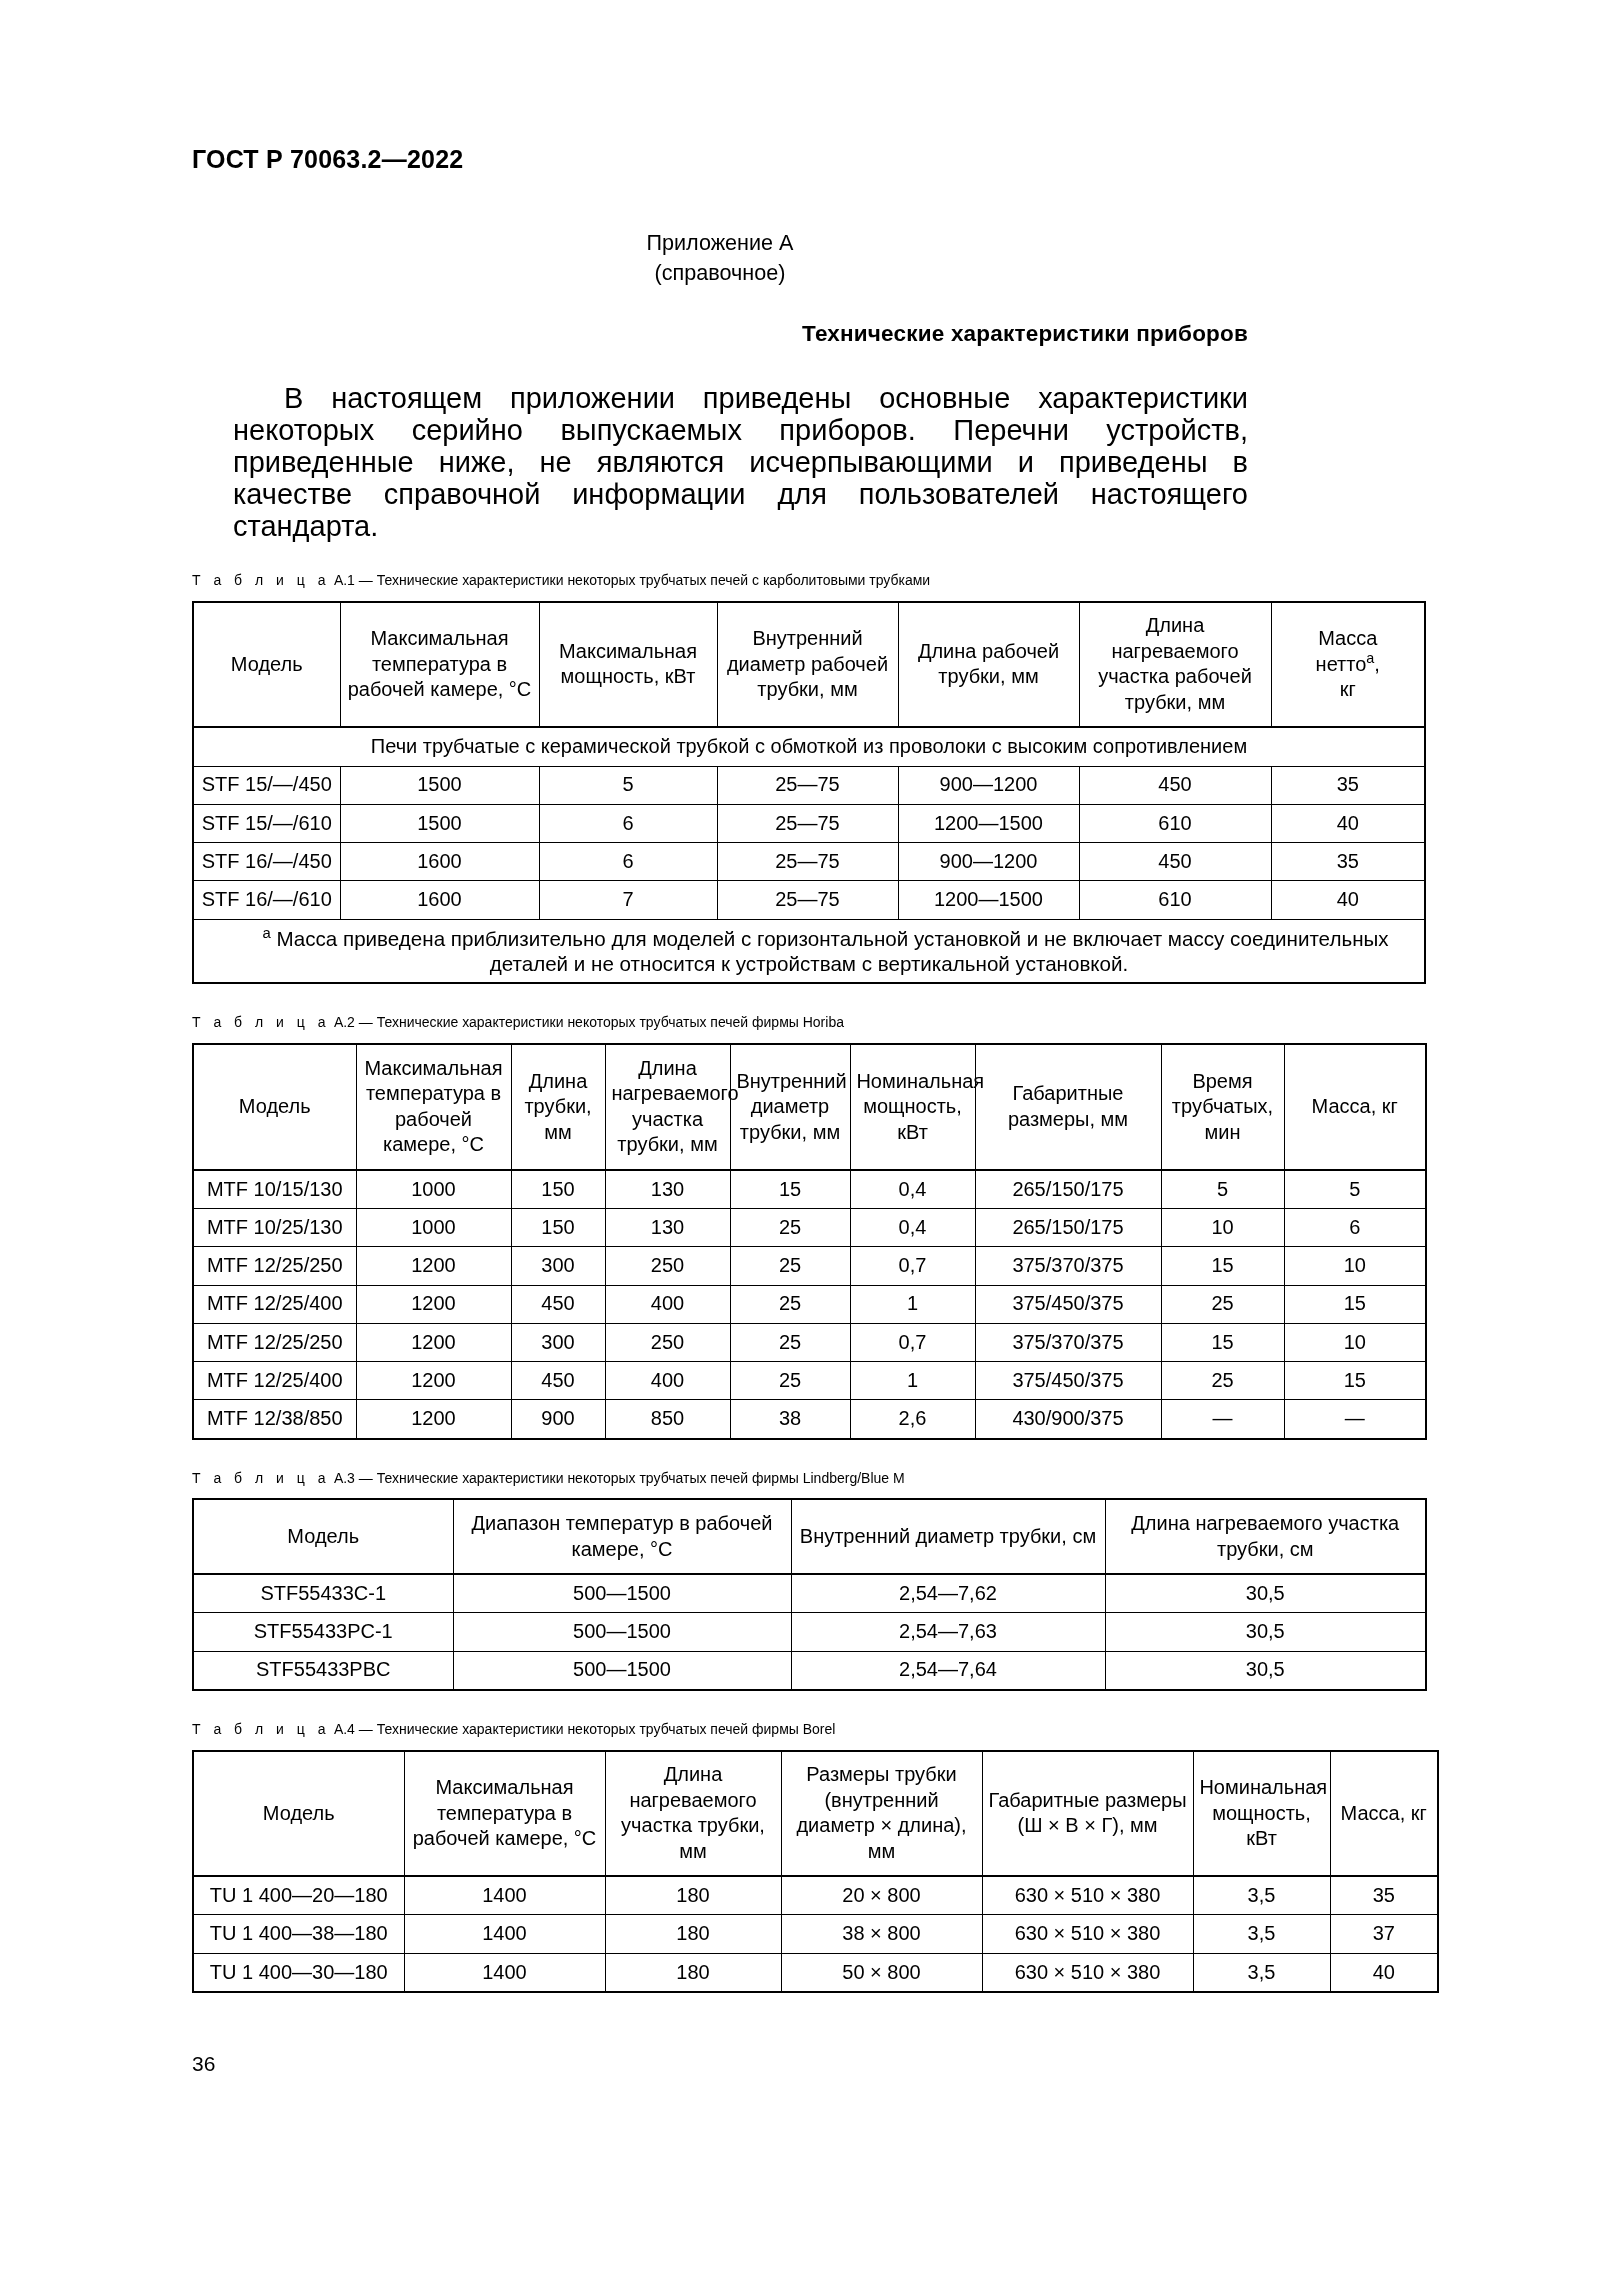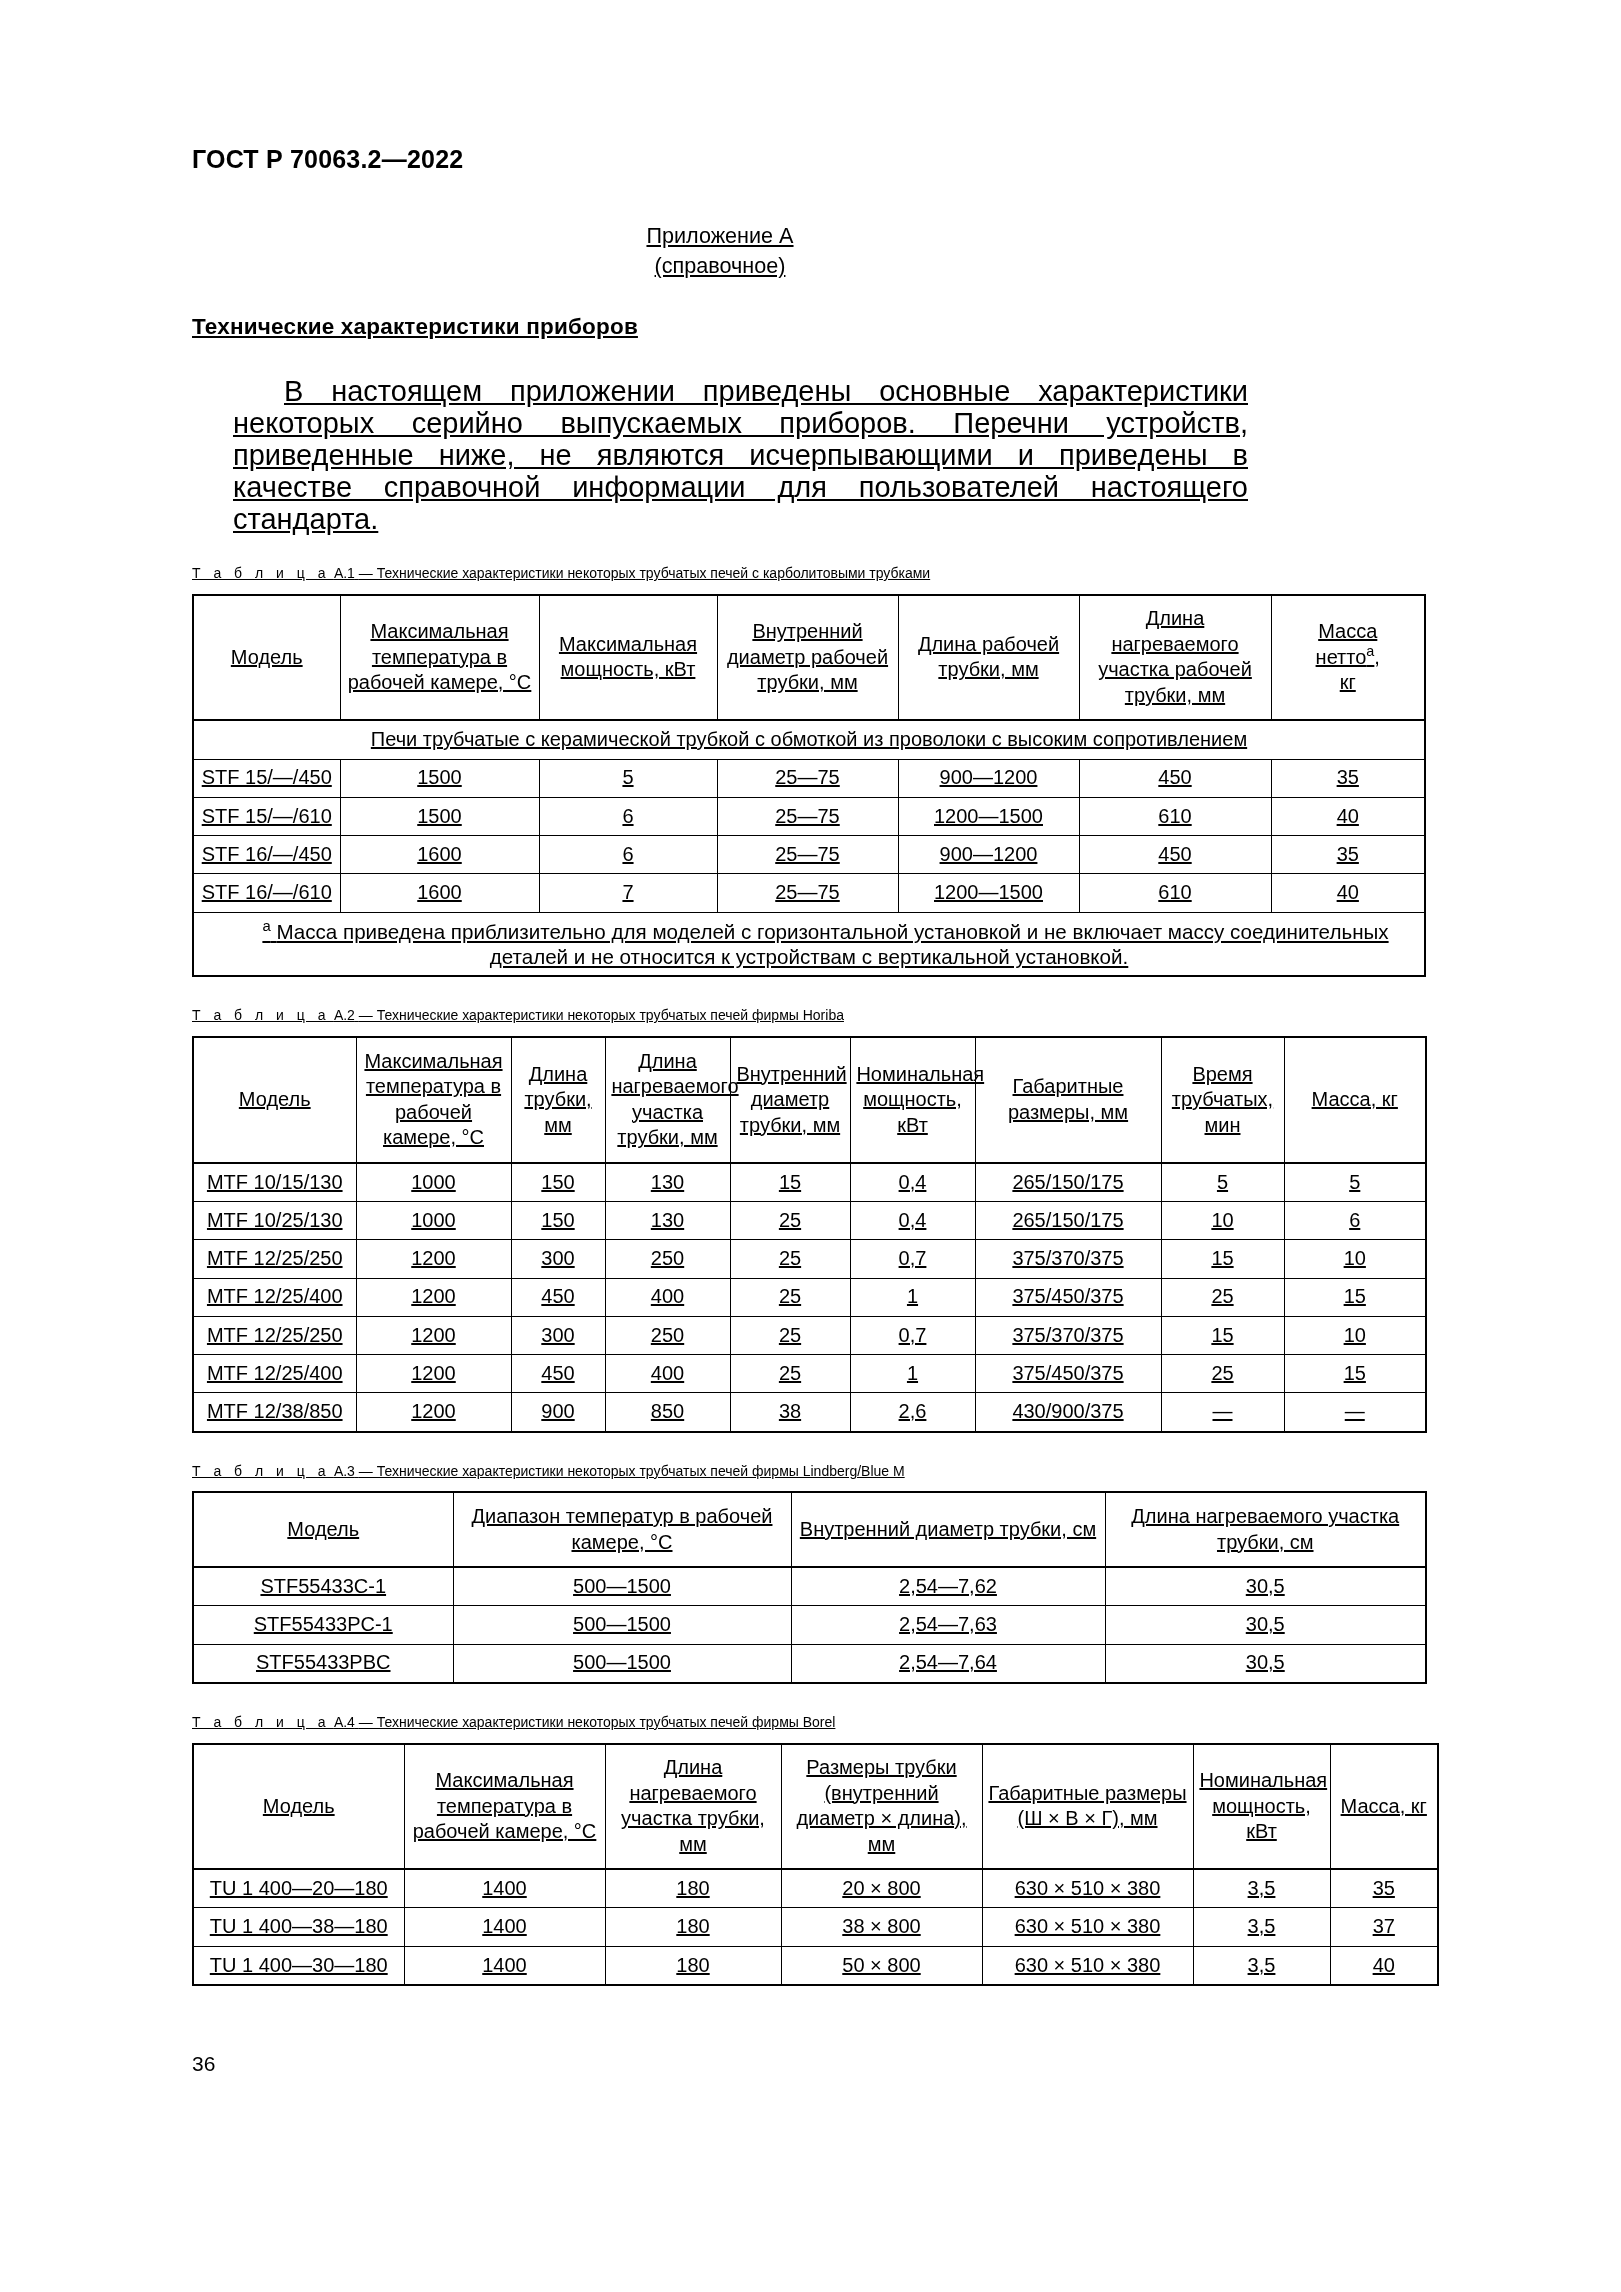--- a/index.html
+++ b/index.html
@@ -27,31 +27,30 @@
     position: absolute;
     left: 192px;
     top: 145px;
     font-size: 25px;
     font-weight: bold;
     letter-spacing: 0.2px;
   }
   .content {
     position: absolute;
     left: 192px;
-    top: 221px;
+    top: 228px;
     width: 1056px;
-    text-decoration: underline;
   }
   .annex-line {
     text-align: center;
     font-size: 21.6px;
     line-height: 30px;
   }
   .annex-title {
-    text-align: left;
+    text-align: right;
     font-size: 22.5px;
     font-weight: bold;
     margin-top: 33px;
     letter-spacing: 0.2px;
   }
   .intro {
     margin-top: 35px;
     font-size: 29px;
     line-height: 32px;
     text-align: justify;

